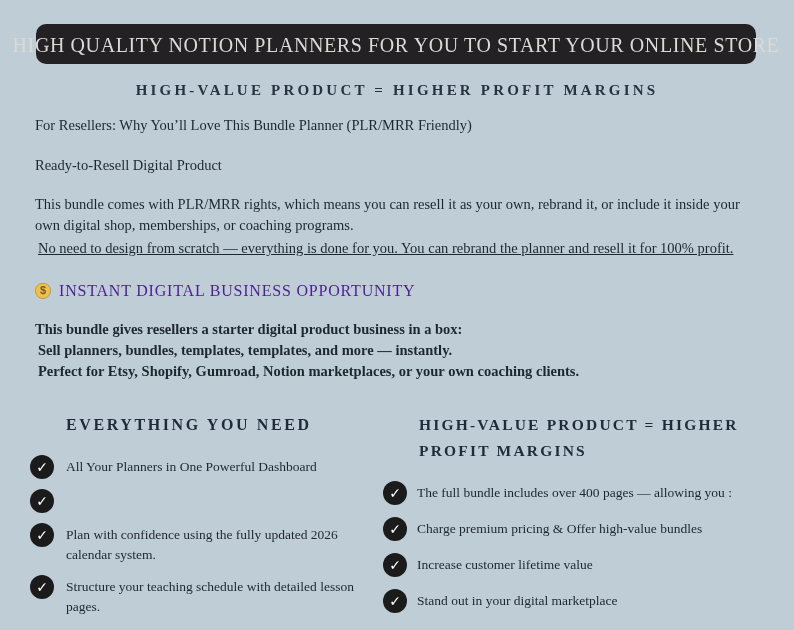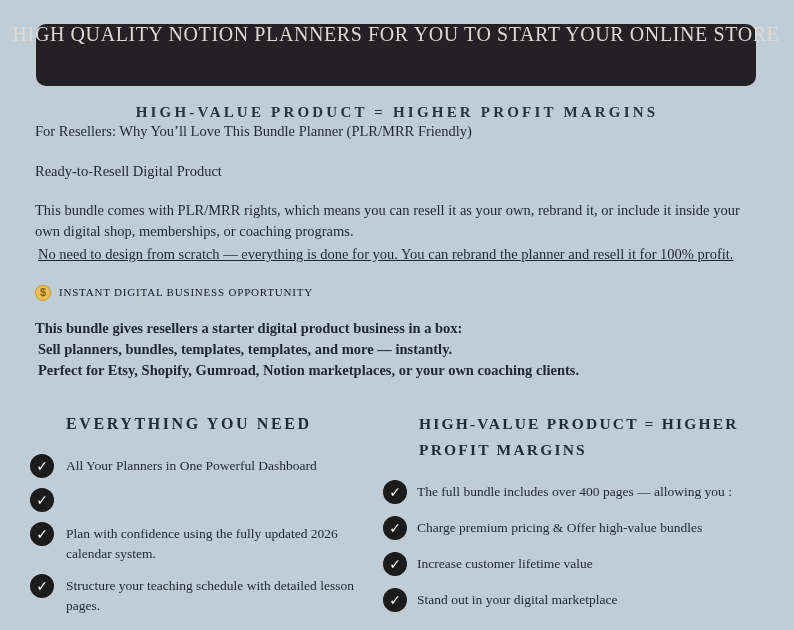--- a/index.html
+++ b/index.html
@@ -4,24 +4,24 @@
 <style>
   * { margin: 0; padding: 0; box-sizing: border-box; }
   html, body {
     width: 794px; height: 630px;
     background: #bfcdd6;
     font-family: "Liberation Serif", serif;
     overflow: hidden;
   }
   .banner {
     margin: 24px 38px 0 36px;
-    height: 62px;
+    height: 40px;
     background: #232124;
     border-radius: 10px;
-    display: flex; justify-content: center;
+    display: flex; align-items: center; justify-content: center;
   }
   .banner-title {
     color: #ddd9d5;
     font-size: 20px;
     letter-spacing: 0.6px;
     font-weight: 400;
     white-space: nowrap;
     transform: scaleY(1.08);
   }
   .main-heading {
@@ -31,38 +31,38 @@
     font-weight: 600;
     letter-spacing: 3.2px;
     color: #27333f;
   }
   .intro {
     padding: 0 28px 0 35px;
     color: #1d2730;
     font-size: 14.5px;
     line-height: 1.45;
   }
-  .intro .p1 { }
+  .intro .p1 { margin-top: 16px; }
   .intro .p2 { margin-top: 19px; }
   .intro .p3 { margin-top: 18px; max-width: 712px; }
   .intro .p4 { margin-top: 2px; padding-left: 3px; text-decoration: underline; }
   .opportunity {
     margin-top: 20px;
     display: flex; align-items: center; gap: 8px;
   }
   .money-bag {
     width: 16px; height: 16px;
     background: #eec054;
     border: 1px solid #c79b33;
     border-radius: 45% 45% 50% 50%;
     display: inline-flex; align-items: center; justify-content: center;
     font-size: 11px; font-weight: 700; color: #7d5e14;
     font-family: "Liberation Sans", sans-serif;
   }
-  .opportunity-text { letter-spacing: 0.8px; font-size: 11px; color: #0f172a; }
+  .opportunity-text { letter-spacing: 0.8px; font-size: 16px; color: #4c1d95; }
   .biz-block { margin-top: 17px; }
   .biz-block div { padding-left: 3px; font-weight: bold; }
   .biz-block .first { padding-left: 0; }
 
   .columns {
     margin-top: 30px;
     display: flex;
     padding: 0 20px;
   }
   .col-left { width: 345px; padding-left: 10px; }

